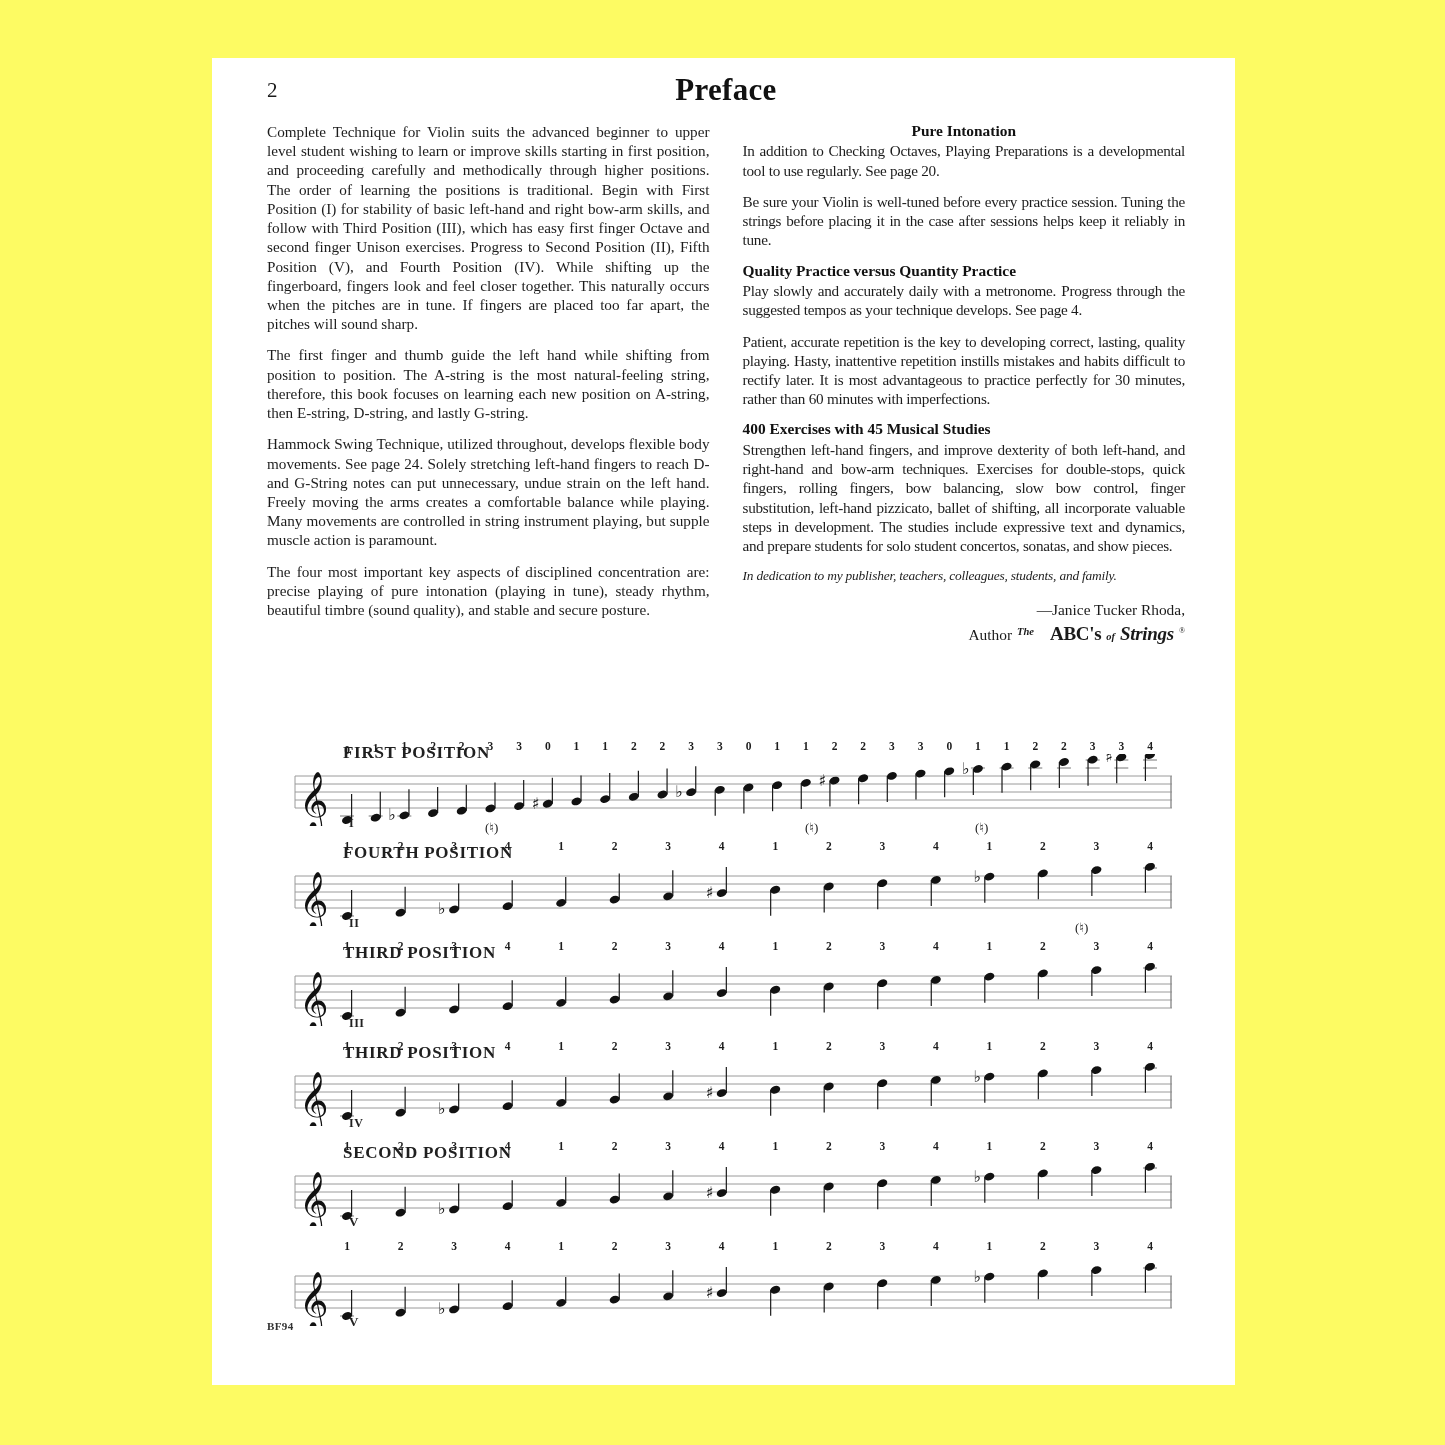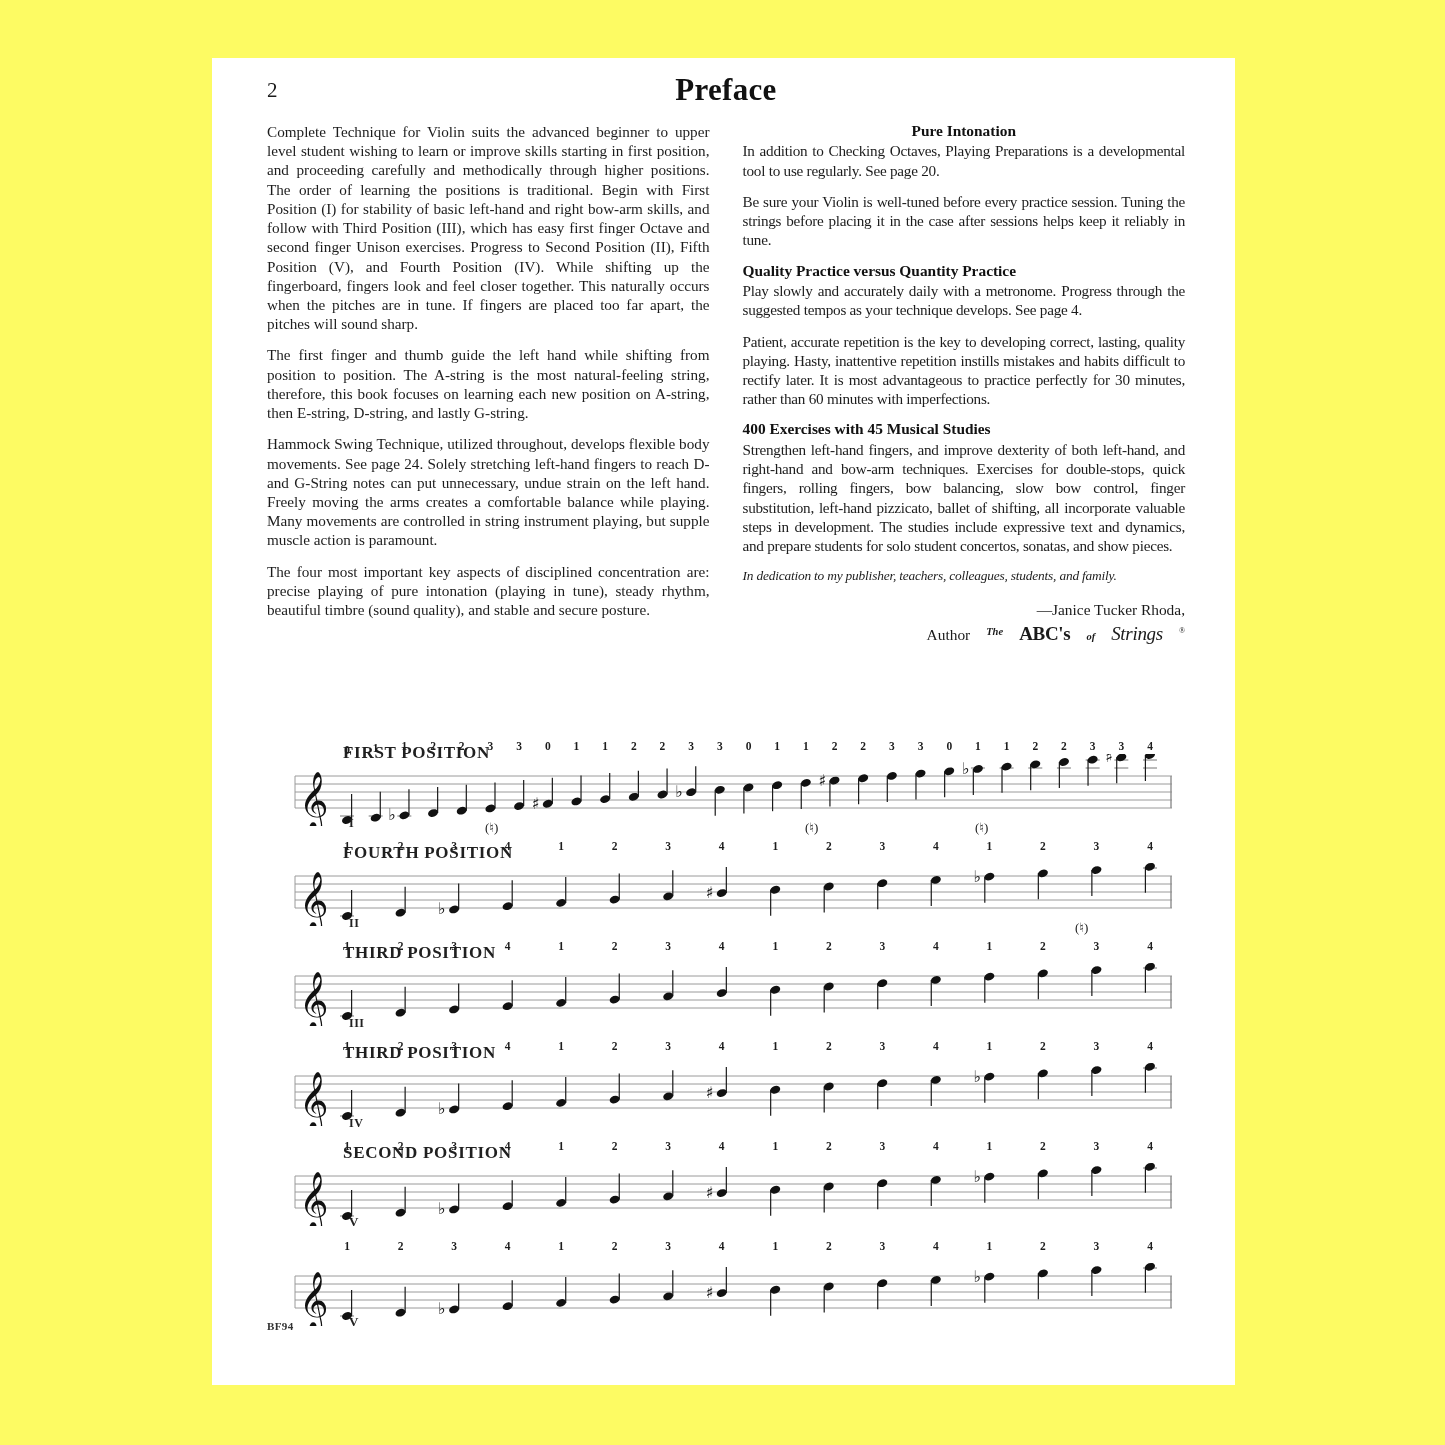--- a/index.html
+++ b/index.html
@@ -101,42 +101,43 @@
     margin-top: 15px;
     text-align: right;
     font-size: 15.4px;
     line-height: 1.35;
     color: #1a1a1a;
   }
   .sig-author-line {
     display: flex;
     justify-content: flex-end;
     align-items: baseline;
-    gap: 16px;
+    gap: 5px;
   }
   .logo-the {
     font-size: 10.5px;
     font-style: italic;
     font-weight: bold;
     position: relative;
     top: -5px;
   }
   .logo-abc {
     font-size: 19px;
     font-weight: bold;
     letter-spacing: -0.3px;
+    margin-left: 11px;
   }
   .logo-of {
     font-size: 10.5px;
     font-style: italic;
     font-weight: bold;
   }
   .logo-strings {
     font-size: 19px;
-    font-weight: normal;
+    font-weight: bold;
     font-style: italic;
     letter-spacing: -0.3px;
   }
   .logo-tm {
     font-size: 8px;
     position: relative;
     top: -7px;
   }
   
   .music {

